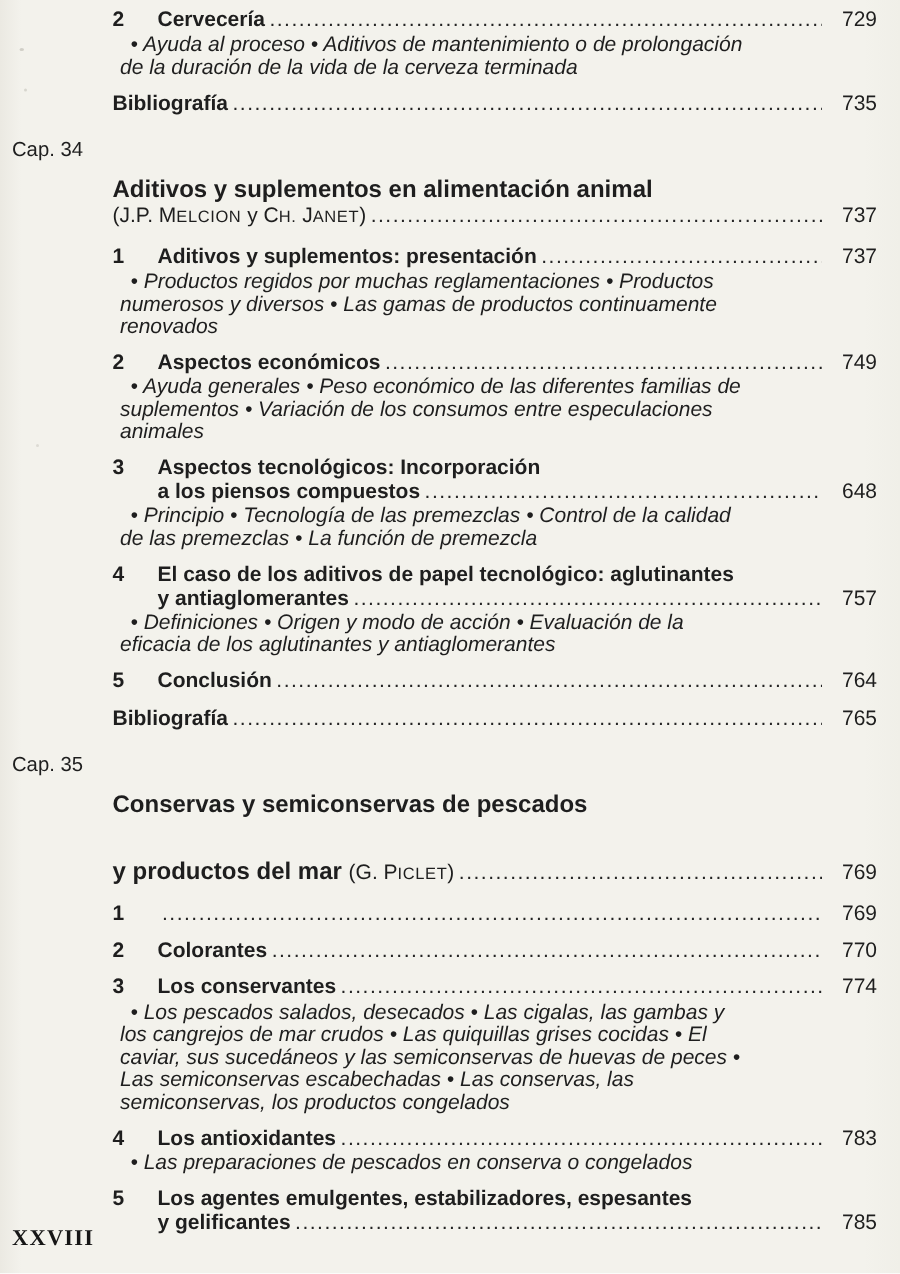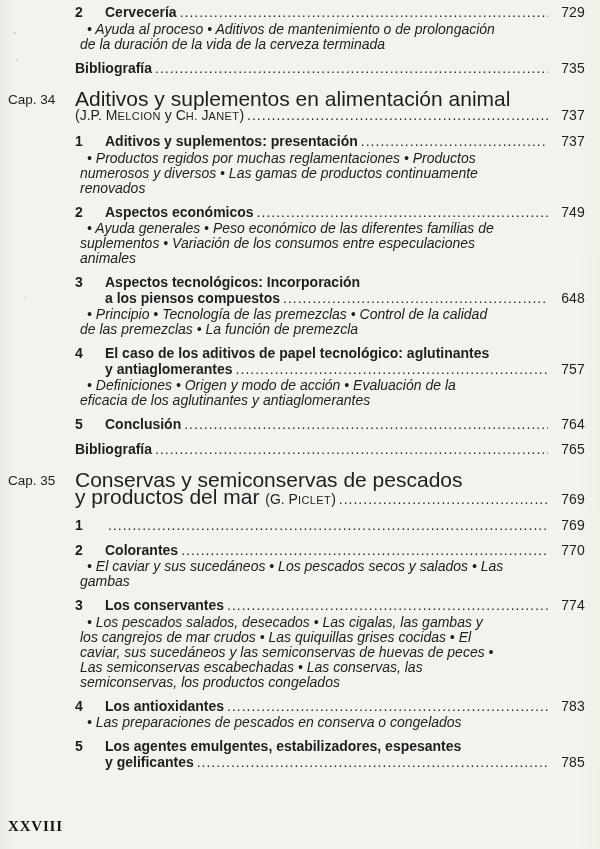--- a/index.html
+++ b/index.html
@@ -16,21 +16,21 @@
   .content .entry:first-child { margin-top:0; }
   .row { display:flex; align-items:flex-start; }
   .num { width:30px; flex:none; font-weight:bold; line-height:15.5px; }
   .body { flex:1; min-width:0; }
   .line { display:flex; align-items:baseline; line-height:15.5px; }
   .t { font-weight:bold; white-space:pre; }
   .leader { flex:1; overflow:hidden; white-space:nowrap; letter-spacing:1px; margin:0 5px 0 3px; color:#232323; }
   .pg { flex:none; width:40px; text-align:center; font-weight:normal; }
   .entry.chapter .line { line-height:17px; }
   .seg { white-space:pre; }
-  .seg.chapter-bold { font-weight:normal; font-size:21px; }
+  .seg.chapter-bold { font-weight:bold; font-size:16px;margin-top:28px; }
   .seg.authors { font-size:14px; }
   .seg.authors-sc { font-size:11px; letter-spacing:0.4px; }
   .cap { position:absolute; left:-67px; top:2px; font-size:13.5px; }
   .bullets {
     font-style:italic; line-height:15px; margin:1px 0 0 5px;
     max-width:424px; text-indent:7px;
   }
   .folio {
     position:absolute; left:8px; top:818px;
     font-family:"Liberation Serif", serif; font-weight:bold;
@@ -208,21 +208,20 @@
         <div class="row">
           <span class="num">2</span>
           <div class="body">
             <div class="line">
               <span class="t">Colorantes</span>
               <span class="leader">......................................................................................................................................................</span>
               <span class="pg">770</span>
             </div>
           </div>
         </div>
-        <p class="bullets">• El caviar y sus sucedáneos • Los pescados secos y salados • Las gambas</p>
       </div>
       <div class="entry section">
         <div class="row">
           <span class="num">3</span>
           <div class="body">
             <div class="line">
               <span class="t">Los conservantes</span>
               <span class="leader">......................................................................................................................................................</span>
               <span class="pg">774</span>
             </div>

